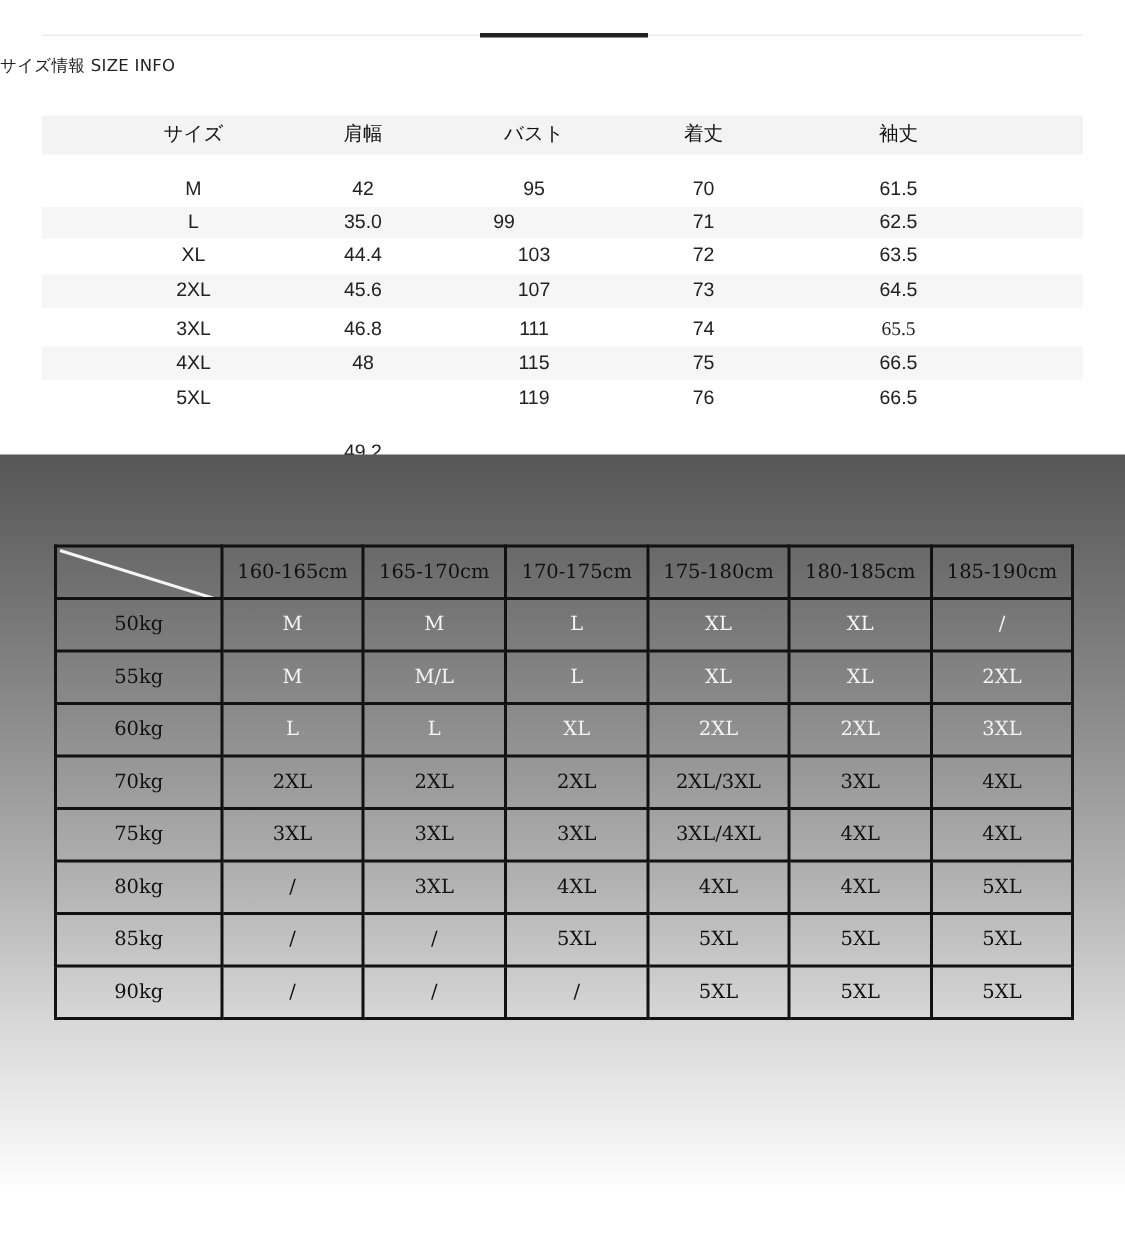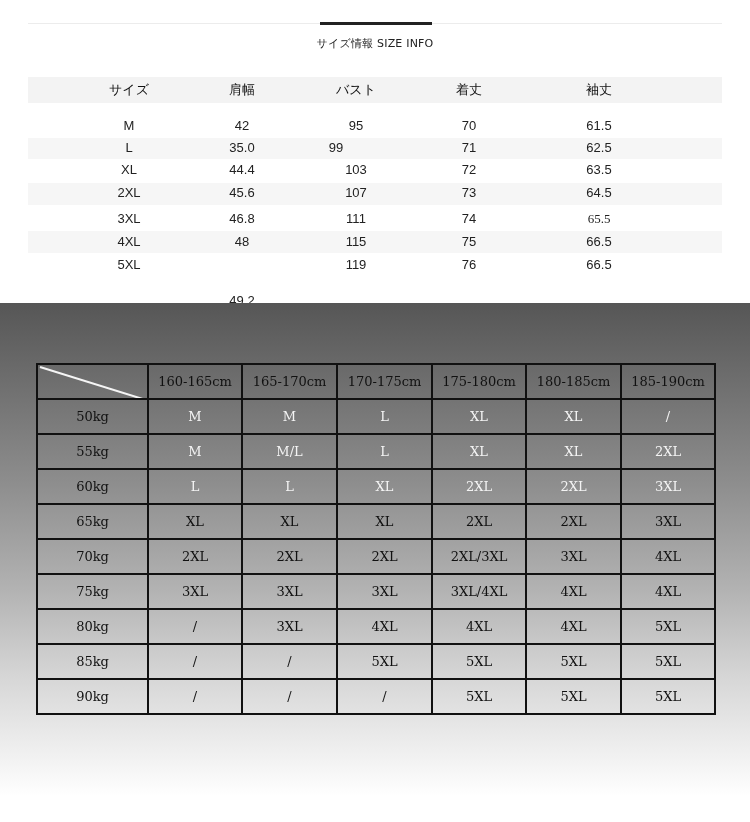--- a/index.html
+++ b/index.html
@@ -4,21 +4,21 @@
   <style>
     html, body { margin: 0; padding: 0; }
     body {
       width: 750px; height: 822px; position: relative; overflow: hidden;
       background: #ffffff;
       font-family: "DejaVu Sans", sans-serif;
     }
     .top { position: absolute; left: 0; top: 0; width: 750px; height: 303px; background: #fff; }
     .top-rule { position: absolute; left: 28px; top: 23px; width: 694px; height: 1px; background: #ececec; }
     .top-accent { position: absolute; left: 320px; top: 22px; width: 112px; height: 3px; background: #222; }
-    .title { position: absolute; left: 0; width: 750px; top: 36px; text-align: center; font-size: 11px; color: #222; letter-spacing: 0.2px; }
+    .title { position: absolute; left: 0; width: 750px; top: 36px; text-align: left; font-size: 11px; color: #222; letter-spacing: 0.2px; }
 
     .info-band { position: absolute; left: 28px; width: 694px; background: #f3f3f3; }
     .info-row { position: absolute; left: 0; width: 606px; height: 20px; }
     .info-cell { position: absolute; top: 0; width: 80px; margin-left: -40px; text-align: center; font-family: "Liberation Sans", sans-serif; font-size: 13px; color: #222; line-height: 20px; }
     .info-head .info-cell { font-family: "DejaVu Sans", sans-serif; font-size: 13px; color: #111; }
 
     .bottom {
       position: absolute; left: 0; top: 303px; width: 750px; height: 519px;
       background: linear-gradient(to bottom, #565656 0%, #6e6e6e 15%, #8e8e8e 35%, #b2b2b2 55%, #d6d6d6 72%, #f2f2f2 88%, #ffffff 95%, #ffffff 100%);
     }
@@ -161,29 +161,20 @@
   <tr class="light">
     <td class="wt">60kg</td>
     <td class="val">L</td>
     <td class="val">L</td>
     <td class="val">XL</td>
     <td class="val">2XL</td>
     <td class="val">2XL</td>
     <td class="val">3XL</td>
   </tr>
   <tr>
-    <td class="wt">65kg</td>
-    <td class="val">XL</td>
-    <td class="val">XL</td>
-    <td class="val">XL</td>
-    <td class="val">2XL</td>
-    <td class="val">2XL</td>
-    <td class="val">3XL</td>
-  </tr>
-  <tr>
     <td class="wt">70kg</td>
     <td class="val">2XL</td>
     <td class="val">2XL</td>
     <td class="val">2XL</td>
     <td class="val">2XL/3XL</td>
     <td class="val">3XL</td>
     <td class="val">4XL</td>
   </tr>
   <tr>
     <td class="wt">75kg</td>

